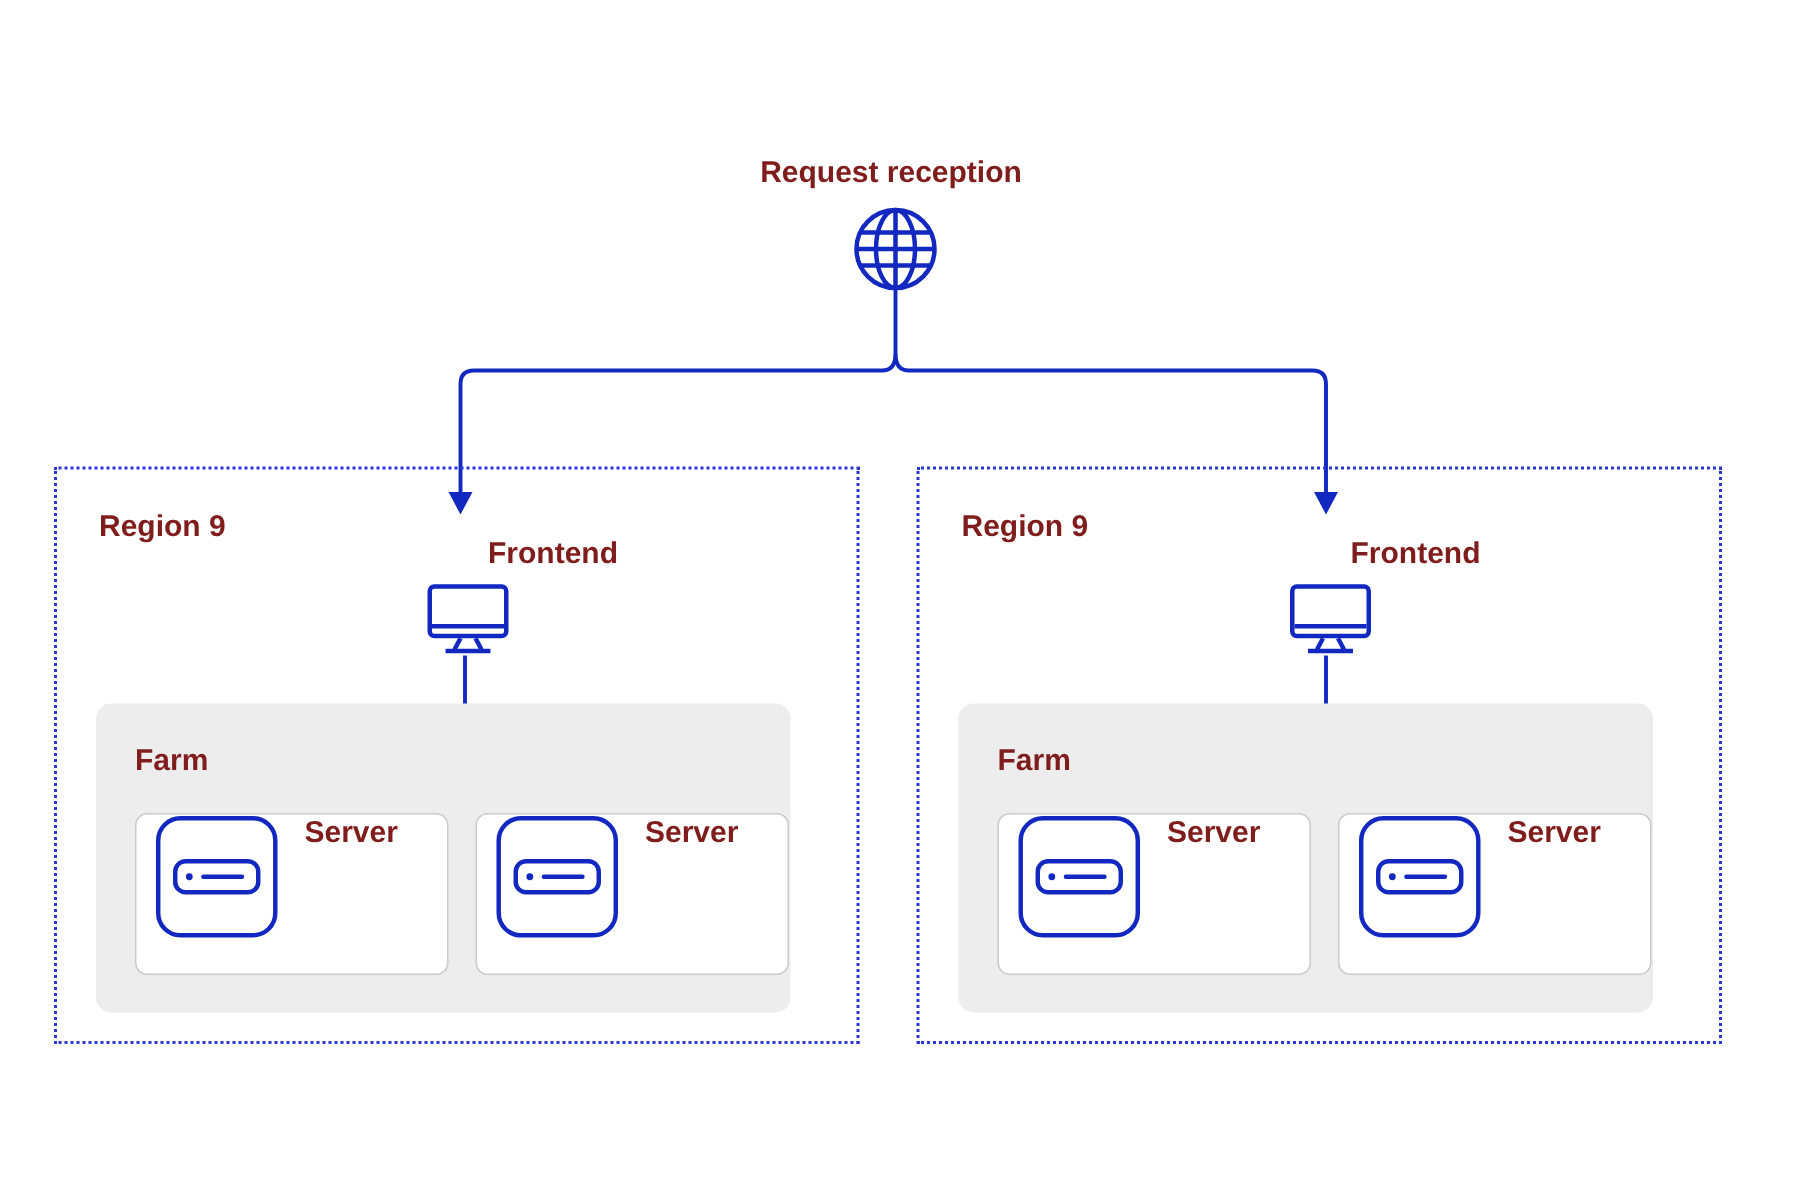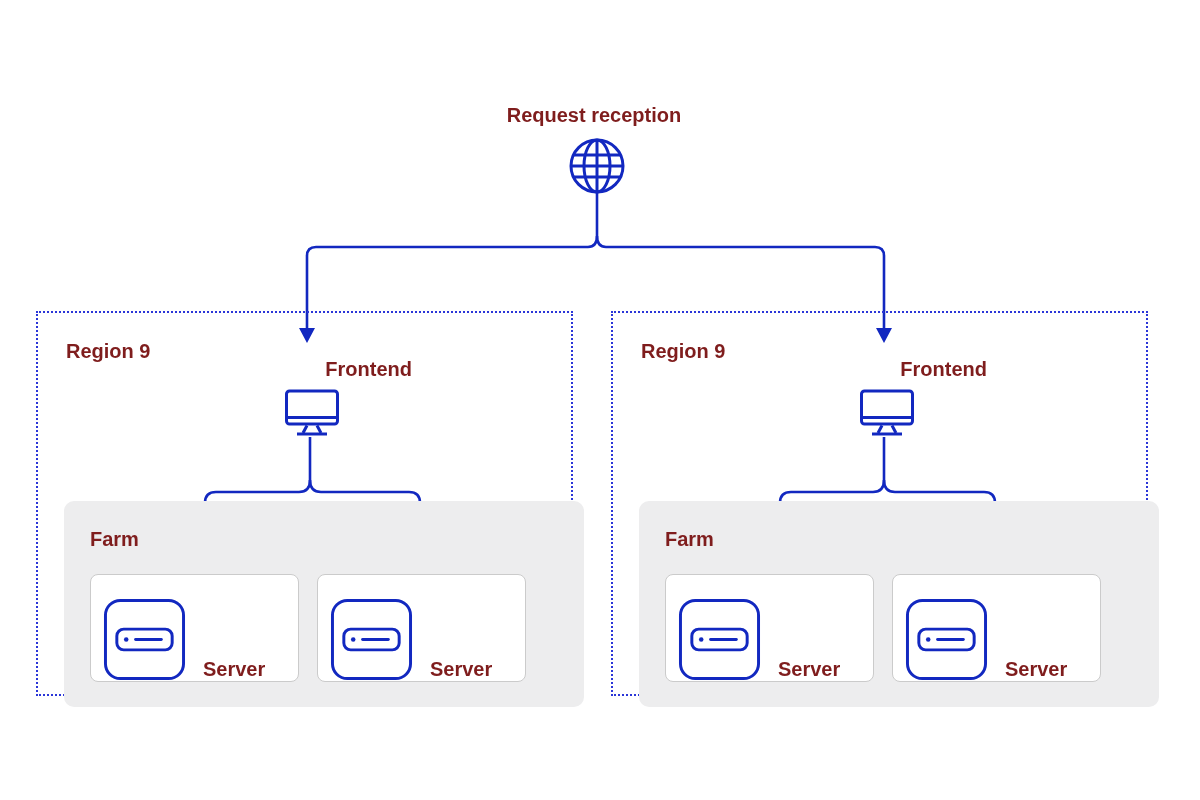--- a/index.html
+++ b/index.html
@@ -78,43 +78,42 @@
     left: 246px;
     top: 76px;
     width: 56px;
     height: 48px;
   }
 
   .farm {
     position: absolute;
     left: 26px;
     top: 156px;
-    width: 520px;
+    width: 463px;
     height: 206px;
     background: #ededee;
     border-radius: 10px;
-    margin-top: 32px;
   }
   .farm-label { position: absolute; left: 26px; top: 26px; }
 
   .cards {
     position: absolute;
     left: 26px;
     top: 73px;
     display: flex;
     gap: 18px;
   }
   .server-card {
     width: 209px;
     height: 108px;
     background: #ffffff;
     border: 1px solid #cbcbcb;
     border-radius: 8px;
     display: flex;
-    align-items: flex-end;
+    align-items: flex-start;
     padding-left: 12px;
     gap: 17px;
   }
   .server-icon { width: 83px; height: 83px; flex: 0 0 auto; }
 </style>
 </head>
 <body>
 
 <div class="canvas">
 

